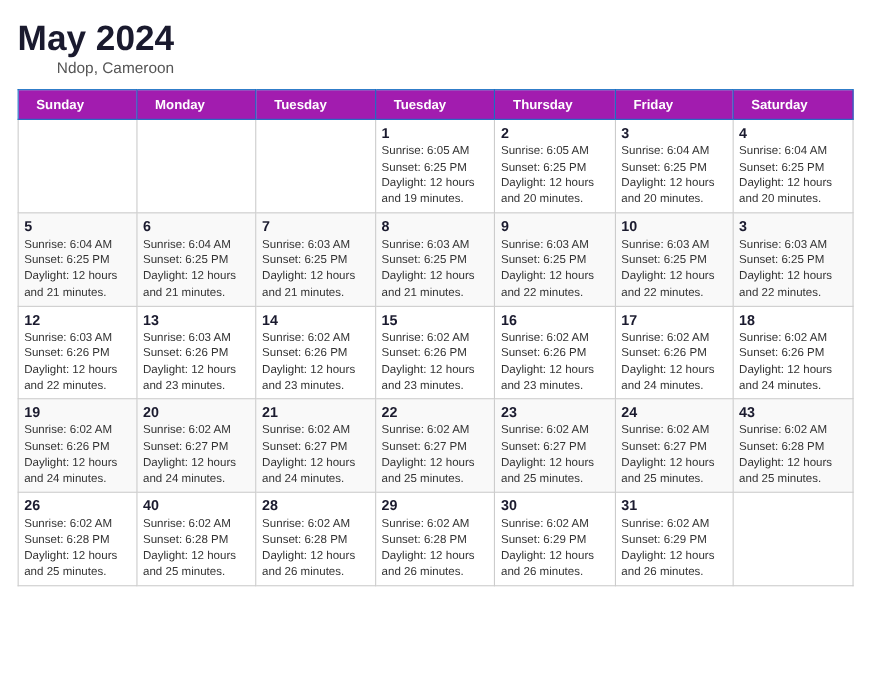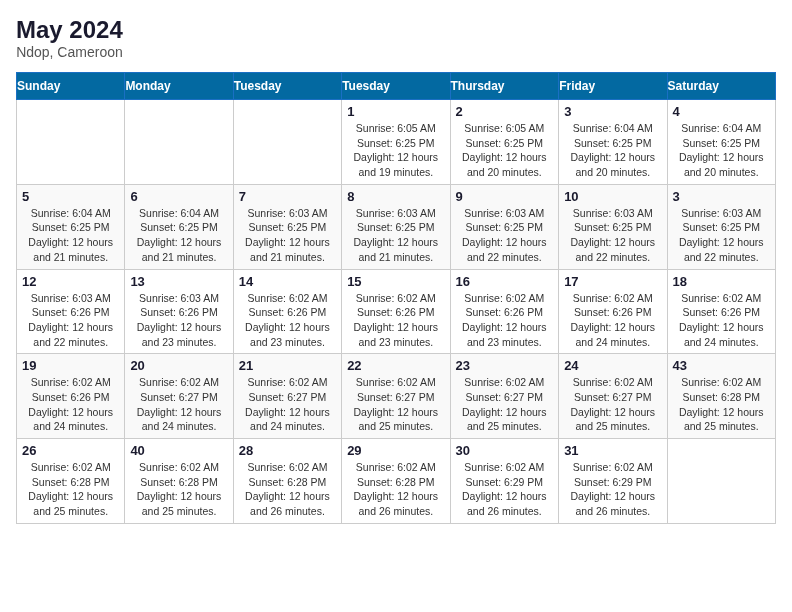--- a/index.html
+++ b/index.html
@@ -31,37 +31,37 @@
       color: #1a6fc4;
     }
     .logo-icon {
       width: 28px;
       height: 28px;
     }
     .title-block {
       text-align: right;
     }
     .month-title {
-      font-size: 24px;
+      font-size: 32px;
       font-weight: bold;
       color: #1a1a2e;
     }
     .location {
       font-size: 14px;
       color: #555;
     }
     .calendar {
       width: 100%;
       border-collapse: collapse;
       font-size: 11px;
     }
     .calendar th {
-      background: #0369a1;
+      background: #a21caf;
       color: #fff;
-      padding: 6px 0;
+      padding: 6px 16px;
       text-align: left;
       font-size: 12px;
       border: 1px solid #1a6fc4;
     }
     .calendar td {
       border: 1px solid #ccc;
       vertical-align: top;
       padding: 4px 5px;
       width: 113px;
       min-height: 80px;
@@ -73,21 +73,20 @@
     .day-num {
       font-size: 13px;
       font-weight: bold;
       color: #1a1a2e;
       margin-bottom: 2px;
     }
     .day-info {
       color: #333;
       font-size: 10.5px;
       line-height: 1.4;
-      text-align: center;
     }
     .empty { background: #fff !important; }
     .row-shade td { background: #f0f4fa; }
   </style>
 </head>
 <body>
 
 <div class="header">
   <div class="title-block">
     <div class="month-title">May 2024</div>

